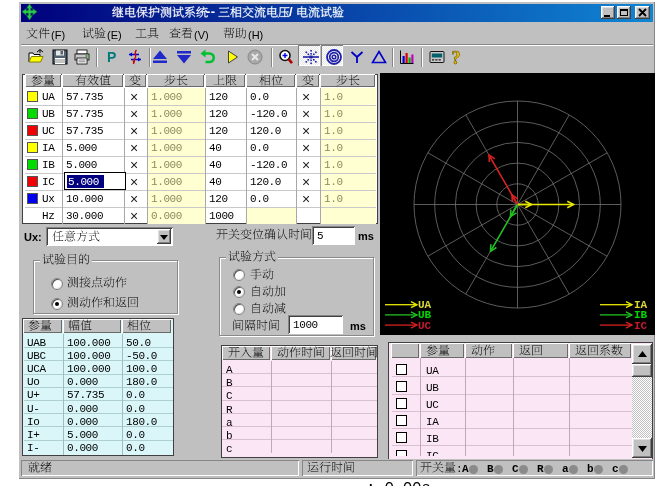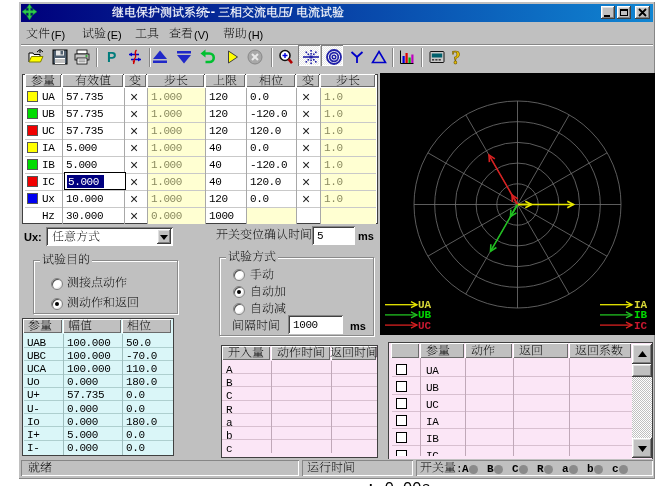--- a/index.html
+++ b/index.html
@@ -541,25 +541,25 @@
       <g fill="#000">
         <use href="#g76f8" x="0"></use>
         <use href="#g4f4d" x="100"></use>
       </g>
     </svg>
     <div style="position:absolute;left:27px;top:336.5px;font-family:'Liberation Mono',monospace;font-size:11px;line-height:13px;color:#000;letter-spacing:-0.4px;white-space:pre;">UAB</div>
     <div style="position:absolute;left:67px;top:336.5px;font-family:'Liberation Mono',monospace;font-size:11px;line-height:13px;color:#000;letter-spacing:-0.4px;white-space:pre;">100.000</div>
     <div style="position:absolute;left:126px;top:336.5px;font-family:'Liberation Mono',monospace;font-size:11px;line-height:13px;color:#000;letter-spacing:-0.4px;white-space:pre;">50.0</div>
     <div style="position:absolute;left:27px;top:349.7px;font-family:'Liberation Mono',monospace;font-size:11px;line-height:13px;color:#000;letter-spacing:-0.4px;white-space:pre;">UBC</div>
     <div style="position:absolute;left:67px;top:349.7px;font-family:'Liberation Mono',monospace;font-size:11px;line-height:13px;color:#000;letter-spacing:-0.4px;white-space:pre;">100.000</div>
-    <div style="position:absolute;left:126px;top:349.7px;font-family:'Liberation Mono',monospace;font-size:11px;line-height:13px;color:#000;letter-spacing:-0.4px;white-space:pre;">-70.0</div>
+    <div style="position:absolute;left:126px;top:349.7px;font-family:'Liberation Mono',monospace;font-size:11px;line-height:13px;color:#000;letter-spacing:-0.4px;white-space:pre;">-50.0</div>
     <div style="position:absolute;left:24px;top:347.2px;width:149px;height:1px;background:#AECFCF;"></div>
     <div style="position:absolute;left:27px;top:362.9px;font-family:'Liberation Mono',monospace;font-size:11px;line-height:13px;color:#000;letter-spacing:-0.4px;white-space:pre;">UCA</div>
     <div style="position:absolute;left:67px;top:362.9px;font-family:'Liberation Mono',monospace;font-size:11px;line-height:13px;color:#000;letter-spacing:-0.4px;white-space:pre;">100.000</div>
-    <div style="position:absolute;left:126px;top:362.9px;font-family:'Liberation Mono',monospace;font-size:11px;line-height:13px;color:#000;letter-spacing:-0.4px;white-space:pre;">110.0</div>
+    <div style="position:absolute;left:126px;top:362.9px;font-family:'Liberation Mono',monospace;font-size:11px;line-height:13px;color:#000;letter-spacing:-0.4px;white-space:pre;">100.0</div>
     <div style="position:absolute;left:24px;top:360.4px;width:149px;height:1px;background:#AECFCF;"></div>
     <div style="position:absolute;left:27px;top:376.1px;font-family:'Liberation Mono',monospace;font-size:11px;line-height:13px;color:#000;letter-spacing:-0.4px;white-space:pre;">Uo</div>
     <div style="position:absolute;left:67px;top:376.1px;font-family:'Liberation Mono',monospace;font-size:11px;line-height:13px;color:#000;letter-spacing:-0.4px;white-space:pre;">0.000</div>
     <div style="position:absolute;left:126px;top:376.1px;font-family:'Liberation Mono',monospace;font-size:11px;line-height:13px;color:#000;letter-spacing:-0.4px;white-space:pre;">180.0</div>
     <div style="position:absolute;left:24px;top:373.6px;width:149px;height:1px;background:#AECFCF;"></div>
     <div style="position:absolute;left:27px;top:389.3px;font-family:'Liberation Mono',monospace;font-size:11px;line-height:13px;color:#000;letter-spacing:-0.4px;white-space:pre;">U+</div>
     <div style="position:absolute;left:67px;top:389.3px;font-family:'Liberation Mono',monospace;font-size:11px;line-height:13px;color:#000;letter-spacing:-0.4px;white-space:pre;">57.735</div>
     <div style="position:absolute;left:126px;top:389.3px;font-family:'Liberation Mono',monospace;font-size:11px;line-height:13px;color:#000;letter-spacing:-0.4px;white-space:pre;">0.0</div>
     <div style="position:absolute;left:24px;top:386.8px;width:149px;height:1px;background:#AECFCF;"></div>
     <div style="position:absolute;left:27px;top:402.5px;font-family:'Liberation Mono',monospace;font-size:11px;line-height:13px;color:#000;letter-spacing:-0.4px;white-space:pre;">U-</div>

